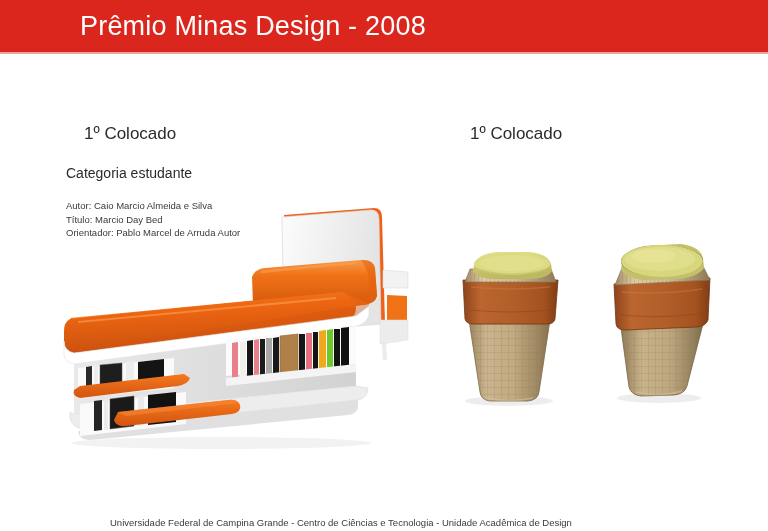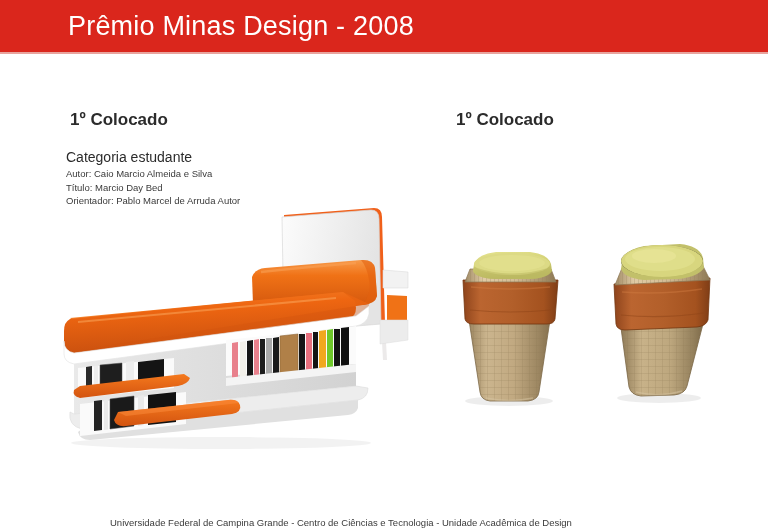--- a/index.html
+++ b/index.html
@@ -16,41 +16,41 @@
   
   .header-band{
     position:absolute;left:0;top:0;width:768px;height:52px;
     background:#da261c;
   }
   .header-underline{
     position:absolute;left:0;top:52px;width:768px;height:2px;
     background:#e8a49e;
   }
   .header-title{
-    position:absolute;left:68px;top:9px;
+    position:absolute;left:80px;top:9px;
     font-size:27px;line-height:34px;
     font-weight:400;
     color:#ffffff;
     letter-spacing:.2px;
     white-space:nowrap;
   }
 
   
   .col{position:absolute;top:105px;}
   .col-left{left:66px;width:350px;}
   .col-right{left:452px;width:300px;}
   .rank{
-    font-size:17px;line-height:22px;font-weight:700;color:#2b2b2b;
-    margin:4px;white-space:nowrap;
+    font-size:17px;line-height:22px;font-weight:400;color:#2b2b2b;
+    margin:18px;white-space:nowrap;
   }
   .category{
     font-size:14px;line-height:20px;font-weight:400;color:#2b2b2b;
     margin:16px 0 0 0;white-space:nowrap;
   }
-  .meta{margin-top:0;}
+  .meta{margin-top:16px;}
   .meta-line{
     font-size:9.5px;line-height:13.5px;color:#3a3a3a;
     white-space:nowrap;
   }
 
   
   .footer{
     position:absolute;left:66px;top:516px;
     font-size:9.5px;line-height:13px;color:#3a3a3a;
     white-space:nowrap;

